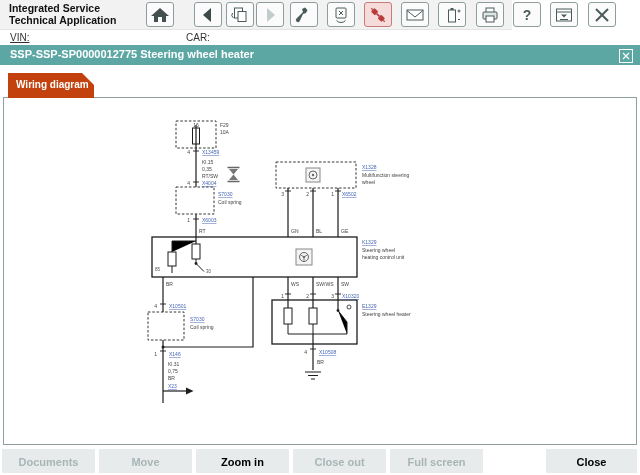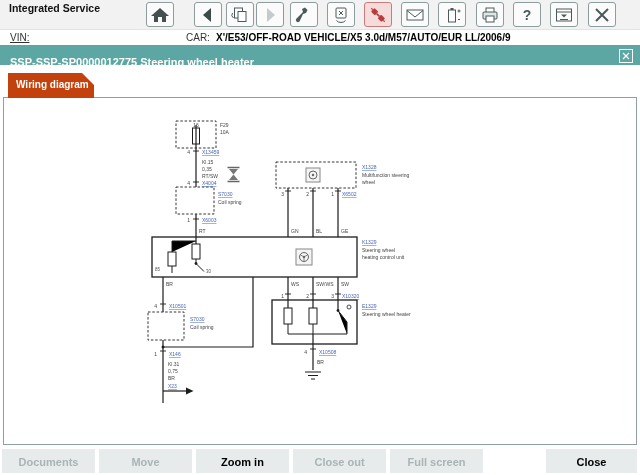--- a/index.html
+++ b/index.html
@@ -1,34 +1,34 @@
 <!DOCTYPE html>
 <html><head>
 <meta charset="utf-8">
 <style>
   html,body{margin:0;padding:0;background:#fff;}
   .app{position:relative;width:640px;height:475px;background:#fff;font-family:"Liberation Sans",sans-serif;overflow:hidden;}
 
   
-  .toolbar{position:absolute;left:0;top:0;width:640px;height:29px;background:#f2f2f2;border-bottom:1px solid #e3e3e3;}
+  .toolbar{position:absolute;left:0;top:0;width:512px;height:29px;background:#f2f2f2;border-bottom:1px solid #e3e3e3;}
   .brand{position:absolute;left:9px;top:2px;font-size:10.5px;font-weight:bold;color:#111;line-height:12px;}
   .icon-btn{position:absolute;top:2px;width:28px;height:25px;background:#fbfbfb;border:1px solid #8d9d9d;border-radius:3px;display:flex;align-items:center;justify-content:center;box-sizing:border-box;}
   .icon-btn.alert{background:#f6dbdb;border-color:#cb7a7a;}
   .icon-btn svg{display:block;}
   .q{font-size:14px;font-weight:bold;color:#4a5a5a;}
 
   
   .vin-row{position:absolute;left:0;top:30px;width:640px;height:15px;background:#fff;font-size:10px;color:#222;}
   .vin-label{position:absolute;left:10px;top:2px;color:#333;text-decoration:underline;}
   .car-label{position:absolute;left:186px;top:2px;color:#333;}
   .car-value{position:absolute;left:216px;top:2px;font-weight:bold;color:#000;}
 
   
   .title-bar{position:absolute;left:0;top:45px;width:640px;height:20px;background:#5ca7a4;color:#fff;}
-  .title-text{position:absolute;left:10px;top:11px;font-size:11px;font-weight:bold;}
+  .title-text{position:absolute;left:10px;top:3px;font-size:11px;font-weight:bold;}
   .title-close{position:absolute;right:7px;top:3.5px;width:12px;height:12px;border:1px solid #fff;display:flex;align-items:center;justify-content:center;}
   .title-close svg{display:block;}
 
   
   .tab{position:absolute;left:8px;top:73px;width:86px;height:25px;background:#c2410c;color:#fff;font-size:10px;font-weight:bold;box-sizing:border-box;padding:6px 0 0 8px;clip-path:polygon(0 0,calc(100% - 12px) 0,100% 12px,100% 100%,0 100%);z-index:2;}
   .panel{position:absolute;left:3px;top:97px;width:634px;height:348px;border:1px solid #8fa0a0;background:#fff;box-sizing:border-box;}
   svg.diagram{position:absolute;left:3px;top:97px;}
   svg.diagram text{font-family:"Liberation Sans",sans-serif;fill:#444;font-size:5px;}
   svg.diagram text.lnk{fill:#4565b2;text-decoration:underline;}
   svg.diagram text.tiny{font-size:4.5px;fill:#555;}
@@ -39,20 +39,21 @@
   .btn.off{color:#a9b5b5;}
 </style>
 </head>
 <body>
 
 <div class="app">
 
   <div class="toolbar">
     <div class="brand">
       <div>Integrated Service</div>
+      <div>Technical Application</div>
     </div>
 
     <div class="icon-btn" style="left:146px">
       <svg width="24" height="20" viewBox="0 0 24 20">
           <path d="M12 3 L21 11 H18 V17 H6 V11 H3 Z" fill="#44504f"></path>
           <rect x="10" y="12" width="4" height="5" fill="#fbfbfb"></rect>
         </svg>
     </div>
     <div class="icon-btn" style="left:194px">
       <svg width="24" height="20" viewBox="0 0 24 20">
@@ -127,21 +128,20 @@
     <div class="icon-btn" style="left:588px">
       <svg width="24" height="20" viewBox="0 0 24 20">
           <path d="M6 4 L18 16 M18 4 L6 16" stroke="#4a5a5a" stroke-width="2" fill="none"></path>
         </svg>
     </div>
   </div>
 
   <div class="vin-row">
     <span class="vin-label">VIN:</span>
     <span class="car-label">CAR:</span>
-    <span class="car-value">X'/E53/OFF-ROAD VEHICLE/X5 3.0d/M57/AUTO/EUR LL/2006/9</span>
   </div>
 
   <div class="title-bar">
     <span class="title-text">SSP-SSP-SP0000012775 Steering wheel heater</span>
     <span class="title-close">
       <svg width="8" height="8" viewBox="0 0 8 8">
           <path d="M1 1 L7 7 M7 1 L1 7" stroke="#fff" stroke-width="1.2"></path>
         </svg>
     </span>
   </div>

